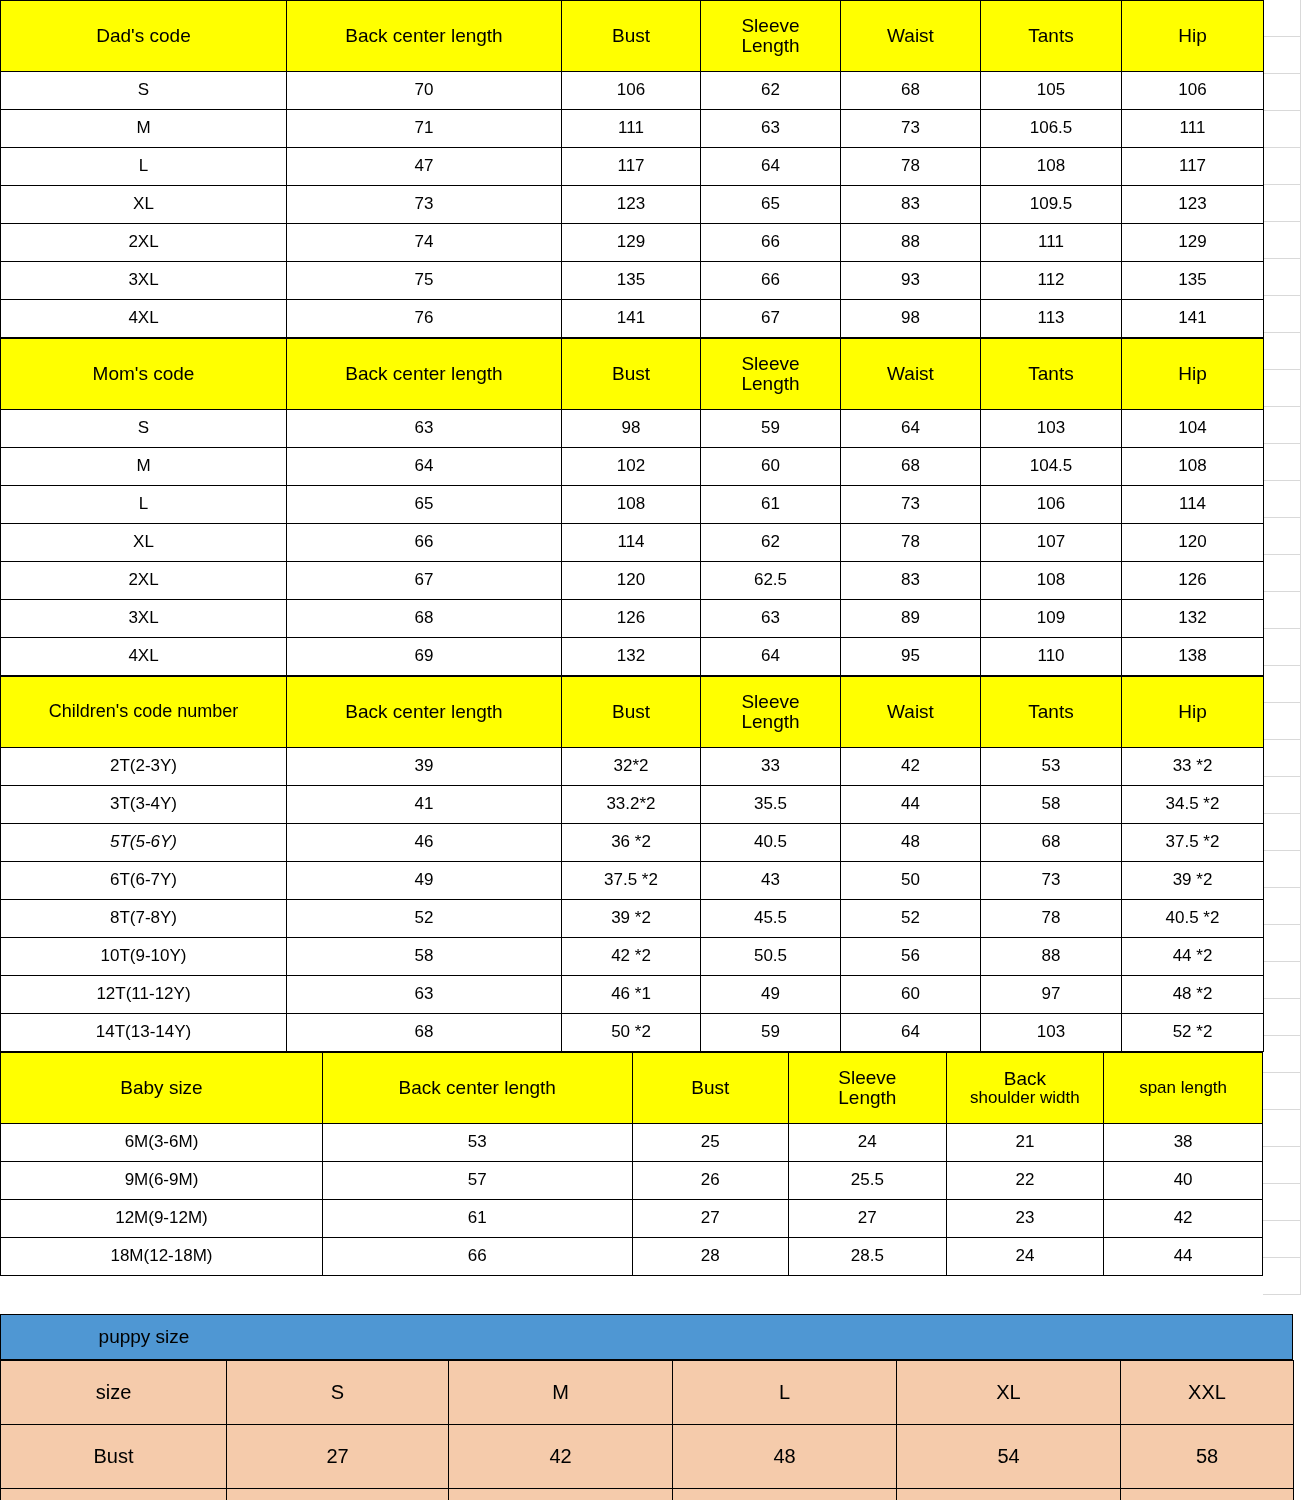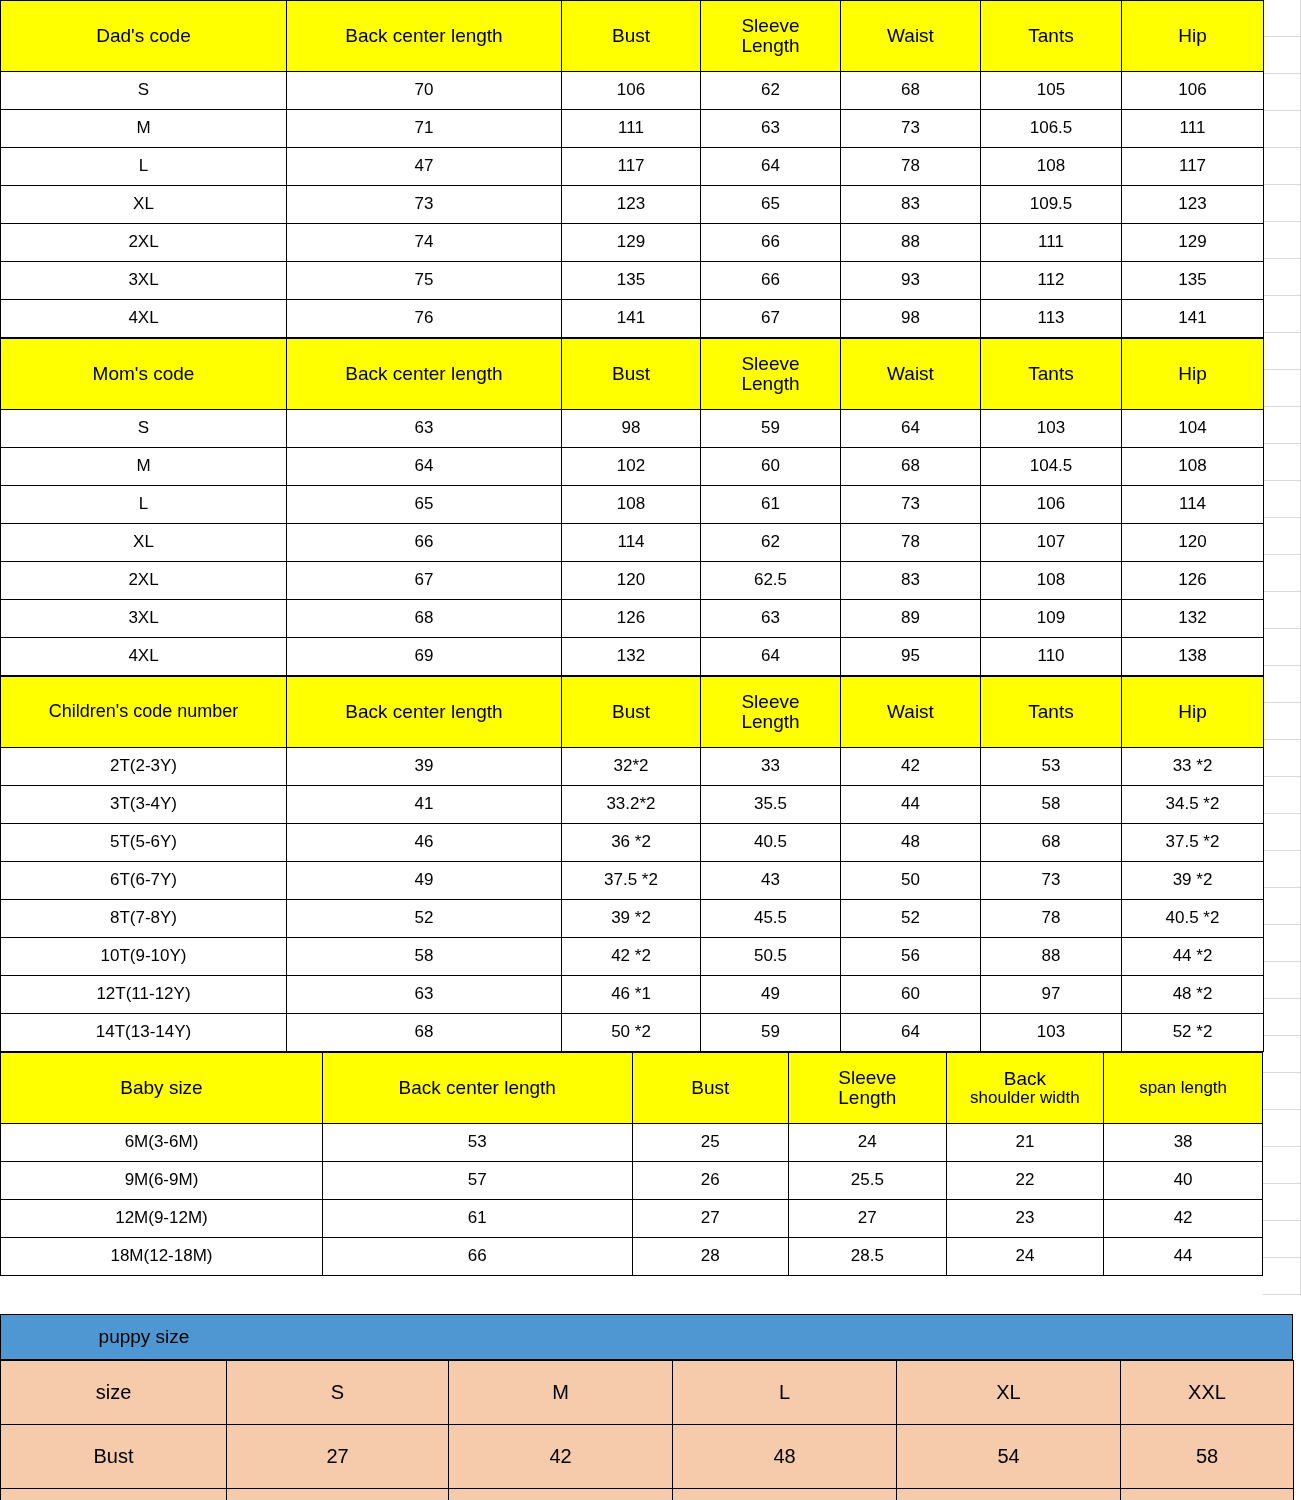--- a/index.html
+++ b/index.html
@@ -357,21 +357,21 @@
           <tr>
             <td class="val blue" style="height: 37px;">3T(3-4Y)</td>
             <td class="val blue" style="height: 37px;">41</td>
             <td class="val blue" style="height: 37px;">33.2*2</td>
             <td class="val blue" style="height: 37px;">35.5</td>
             <td class="val blue" style="height: 37px;">44</td>
             <td class="val blue" style="height: 37px;">58</td>
             <td class="val blue" style="height: 37px;">34.5 *2</td>
           </tr>
           <tr>
-            <td class="val blue" style="height: 37px;">5T(5-6Y)</td>
+            <td class="val blue" style="height: 37px; font-style: italic;">5T(5-6Y)</td>
             <td class="val blue" style="height: 37px;">46</td>
             <td class="val blue" style="height: 37px;">36 *2</td>
             <td class="val blue" style="height: 37px;">40.5</td>
             <td class="val blue" style="height: 37px;">48</td>
             <td class="val blue" style="height: 37px;">68</td>
             <td class="val blue" style="height: 37px;">37.5 *2</td>
           </tr>
           <tr>
             <td class="val blue" style="height: 37px;">6T(6-7Y)</td>
             <td class="val blue" style="height: 37px;">49</td>

